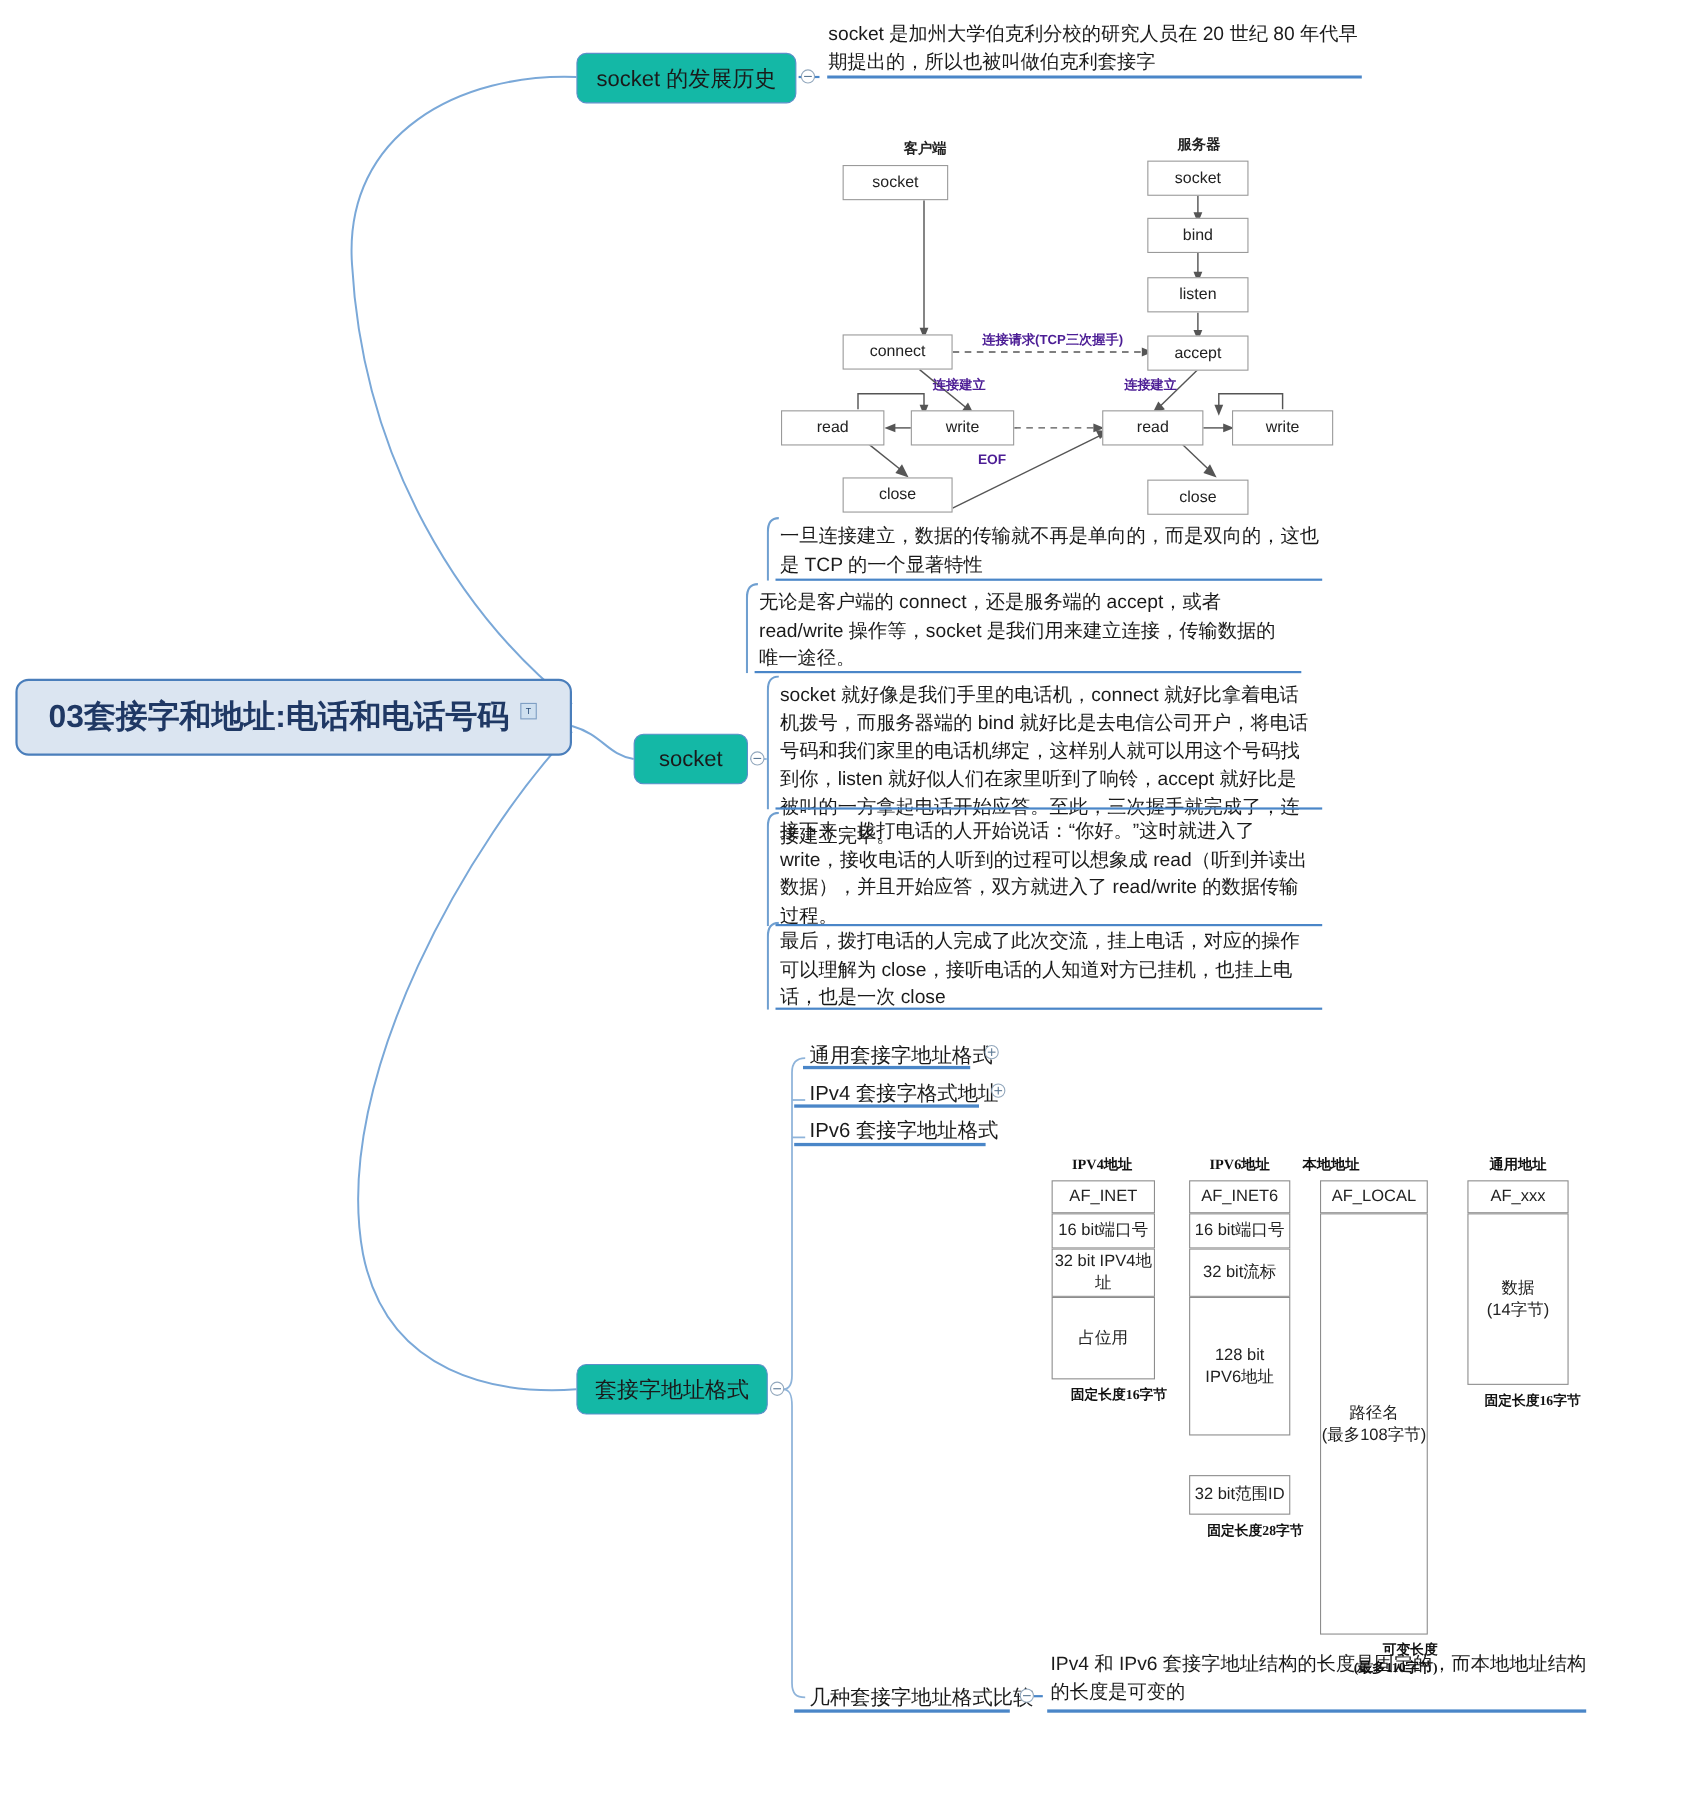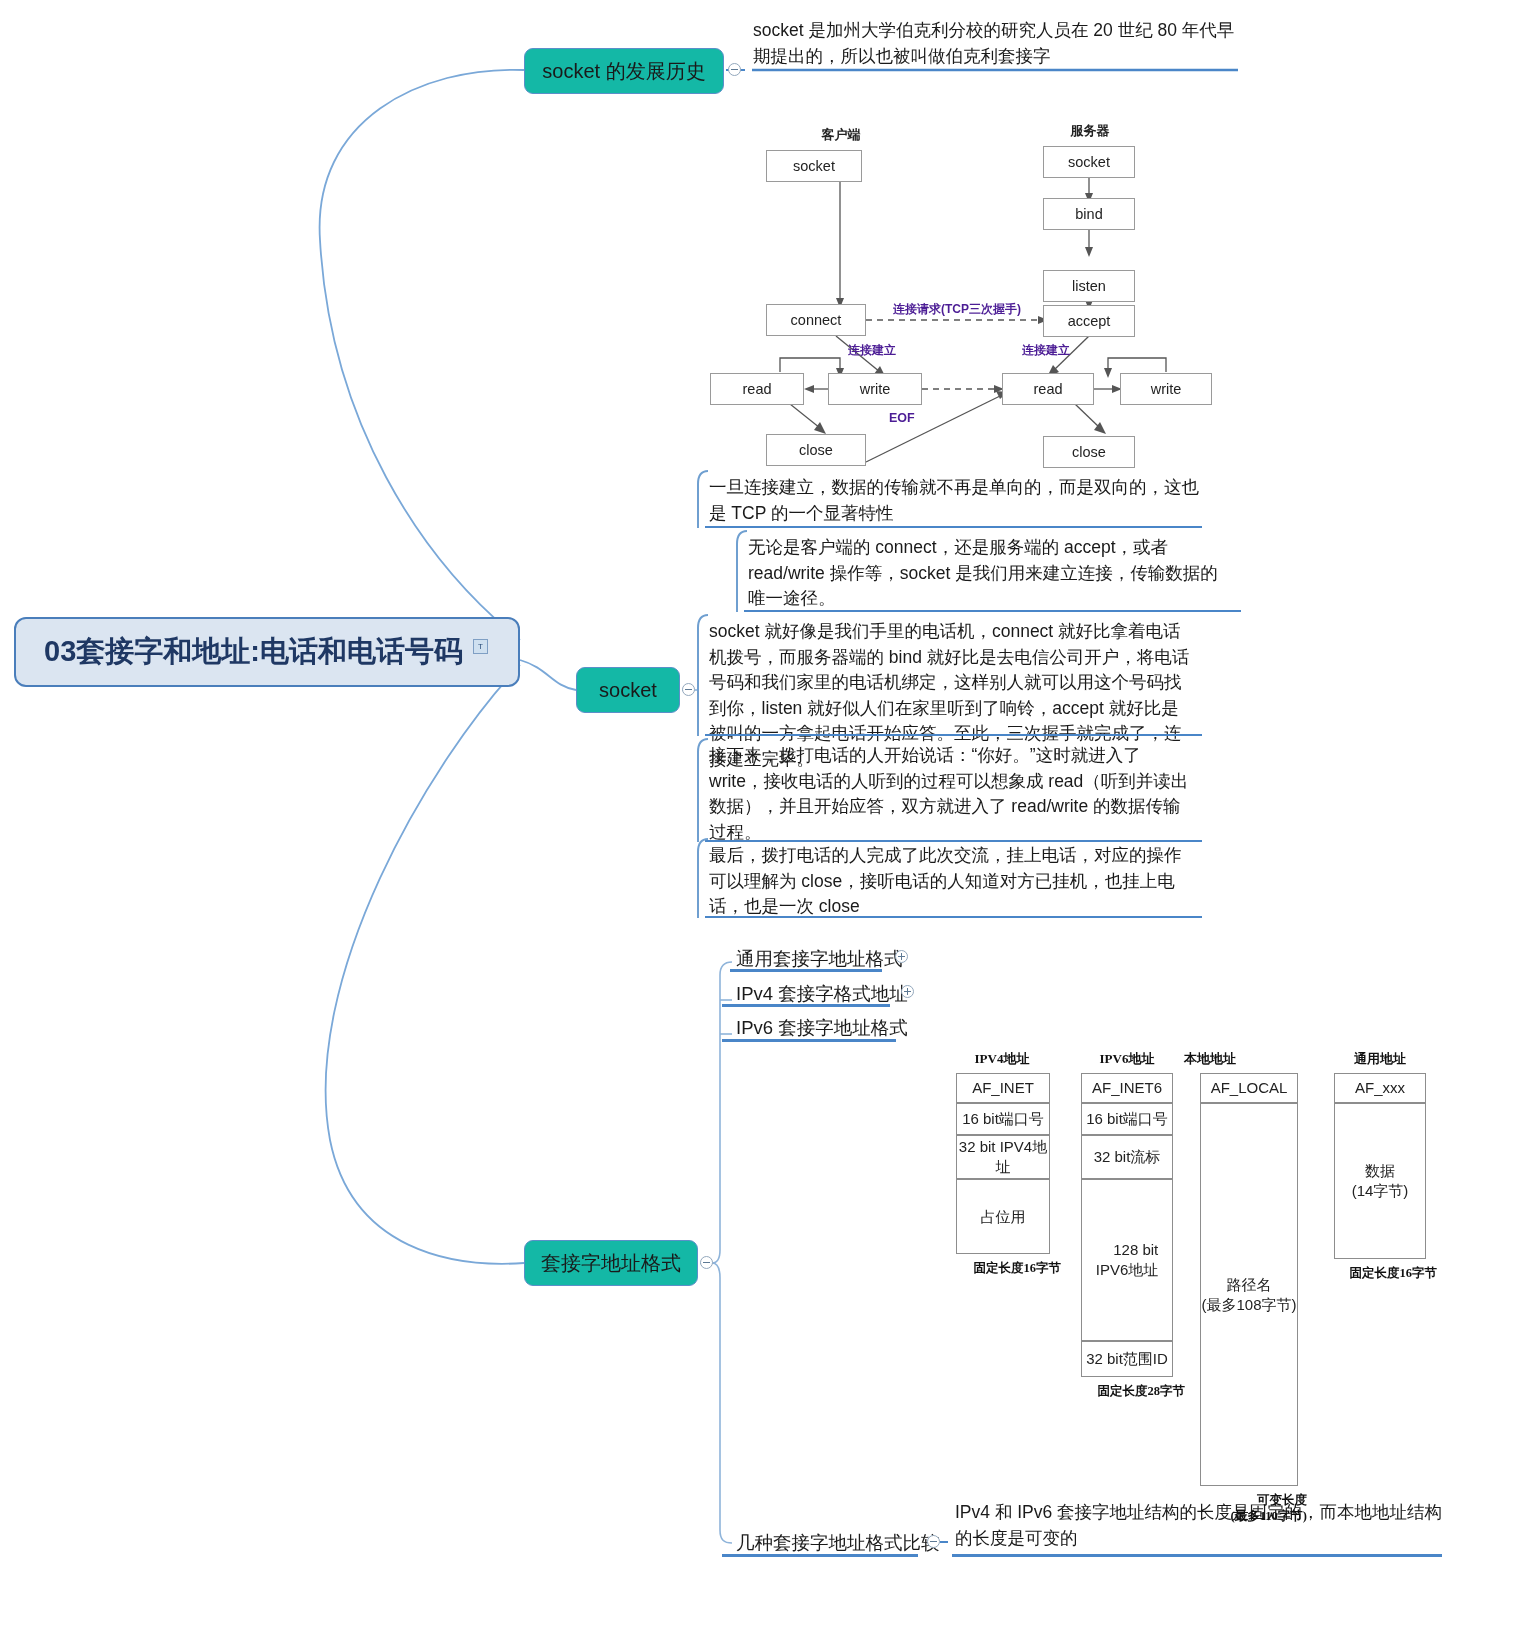--- a/index.html
+++ b/index.html
@@ -241,21 +241,21 @@
     <div class="flowcap" style="left:1044px;top:122px;width:92px;text-align:center;">服务器</div>
 
     <div class="flowbox" style="left:766px;top:150px;width:96px;height:32px;">socket</div>
     <div class="flowbox" style="left:766px;top:304px;width:100px;height:32px;">connect</div>
     <div class="flowbox" style="left:710px;top:373px;width:94px;height:32px;">read</div>
     <div class="flowbox" style="left:828px;top:373px;width:94px;height:32px;">write</div>
     <div class="flowbox" style="left:766px;top:434px;width:100px;height:32px;">close</div>
 
     <div class="flowbox" style="left:1043px;top:146px;width:92px;height:32px;">socket</div>
     <div class="flowbox" style="left:1043px;top:198px;width:92px;height:32px;">bind</div>
-    <div class="flowbox" style="left:1043px;top:252px;width:92px;height:32px;margin-top:18px;">listen</div>
+    <div class="flowbox" style="left:1043px;top:252px;width:92px;height:32px;">listen</div>
     <div class="flowbox" style="left:1043px;top:305px;width:92px;height:32px;">accept</div>
     <div class="flowbox" style="left:1002px;top:373px;width:92px;height:32px;">read</div>
     <div class="flowbox" style="left:1120px;top:373px;width:92px;height:32px;">write</div>
     <div class="flowbox" style="left:1043px;top:436px;width:92px;height:32px;">close</div>
 
     <div class="flowlabel" style="left:893px;top:301px;">连接请求(TCP三次握手)</div>
     <div class="flowlabel" style="left:848px;top:342px;">连接建立</div>
     <div class="flowlabel" style="left:1022px;top:342px;">连接建立</div>
     <div class="flowlabel en" style="left:889px;top:411px;">EOF</div>
   </div>
@@ -266,21 +266,21 @@
   <div class="marker" style="left:682px;top:683px;"></div>
 
   <div class="pblock" style="left:697px;top:470px;width:505px;height:58px;">
     <svg class="edge" viewBox="0 0 12 58" preserveAspectRatio="none">
       <path d="M11 1 C 4 1, 1 5, 1 14 L 1 58" fill="none" stroke="#6f9fd0" stroke-width="2"></path>
     </svg>
     <div class="body" style="width:490px;">一旦连接建立，数据的传输就不再是单向的，而是双向的，这也是 TCP 的一个显著特性</div>
     <div class="bottom" style="width:497px;"></div>
   </div>
 
-  <div class="pblock" style="left:736px;top:530px;width:505px;height:82px;">
+  <div class="pblock" style="left:678px;top:530px;width:505px;height:82px;">
     <svg class="edge" viewBox="0 0 12 82" preserveAspectRatio="none">
       <path d="M11 1 C 4 1, 1 5, 1 14 L 1 82" fill="none" stroke="#6f9fd0" stroke-width="2"></path>
     </svg>
     <div class="body" style="width:487px;">无论是客户端的 connect，还是服务端的 accept，或者 read/write 操作等，socket 是我们用来建立连接，传输数据的唯一途径。</div>
     <div class="bottom" style="width:497px;"></div>
   </div>
 
   <div class="pblock" style="left:697px;top:614px;width:505px;height:122px;">
     <svg class="edge" viewBox="0 0 12 122" preserveAspectRatio="none">
       <path d="M11 1 C 4 1, 1 5, 1 14 L 1 122" fill="none" stroke="#6f9fd0" stroke-width="2"></path>
@@ -342,21 +342,21 @@
     <div class="structbox" style="left:956px;top:1073px;width:94px;height:30px;">AF_INET</div>
     <div class="structbox" style="left:956px;top:1103px;width:94px;height:32px;">16 bit端口号</div>
     <div class="structbox" style="left:956px;top:1135px;width:94px;height:44px;">32 bit IPV4地址</div>
     <div class="structbox" style="left:956px;top:1179px;width:94px;height:75px;">占位用</div>
     <div class="structfoot" style="left:946px;top:1260px;width:115px;">固定长度16字节</div>
 
     <div class="structtitle" style="left:1077px;top:1050px;width:100px;">IPV6地址</div>
     <div class="structbox" style="left:1081px;top:1073px;width:92px;height:30px;">AF_INET6</div>
     <div class="structbox" style="left:1081px;top:1103px;width:92px;height:32px;">16 bit端口号</div>
     <div class="structbox" style="left:1081px;top:1135px;width:92px;height:44px;">32 bit流标</div>
-    <div class="structbox" style="left:1081px;top:1179px;width:92px;height:162px;white-space:pre-line;text-align:right;">128 bit
+    <div class="structbox" style="left:1081px;top:1179px;width:92px;height:126px;white-space:pre-line;">128 bit
 IPV6地址</div>
     <div class="structbox" style="left:1081px;top:1341px;width:92px;height:36px;">32 bit范围ID</div>
     <div class="structfoot" style="left:1070px;top:1383px;width:115px;">固定长度28字节</div>
 
     <div class="structtitle" style="left:1160px;top:1050px;width:100px;">本地地址</div>
     <div class="structbox" style="left:1200px;top:1073px;width:98px;height:30px;">AF_LOCAL</div>
     <div class="structbox" style="left:1200px;top:1103px;width:98px;height:383px;white-space:pre-line;">路径名
 (最多108字节)</div>
     <div class="structfoot" style="left:1192px;top:1492px;width:115px;">可变长度
 (最多110字节)</div>

